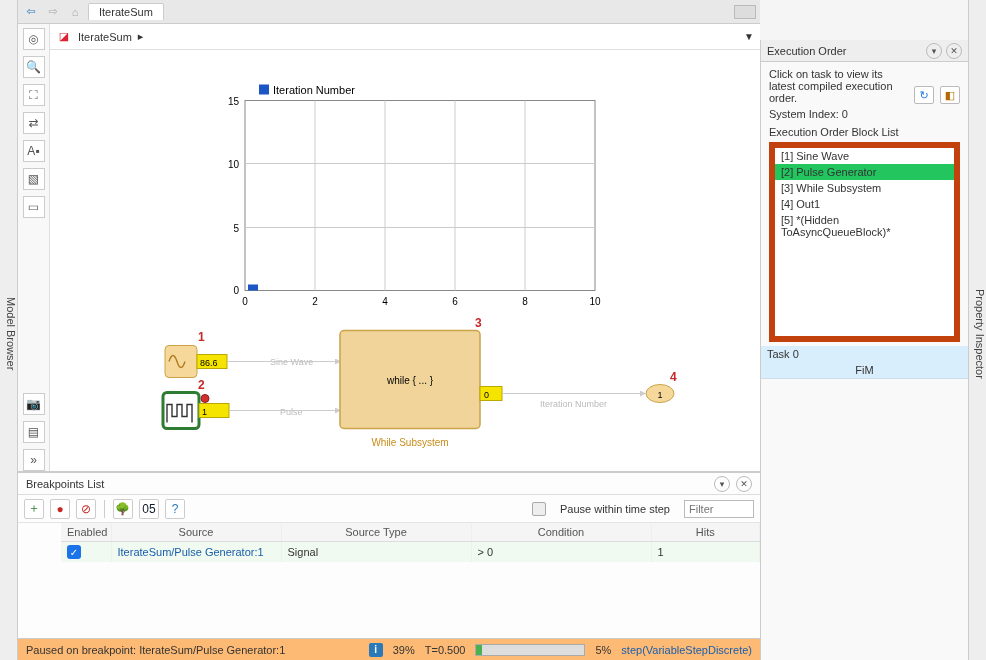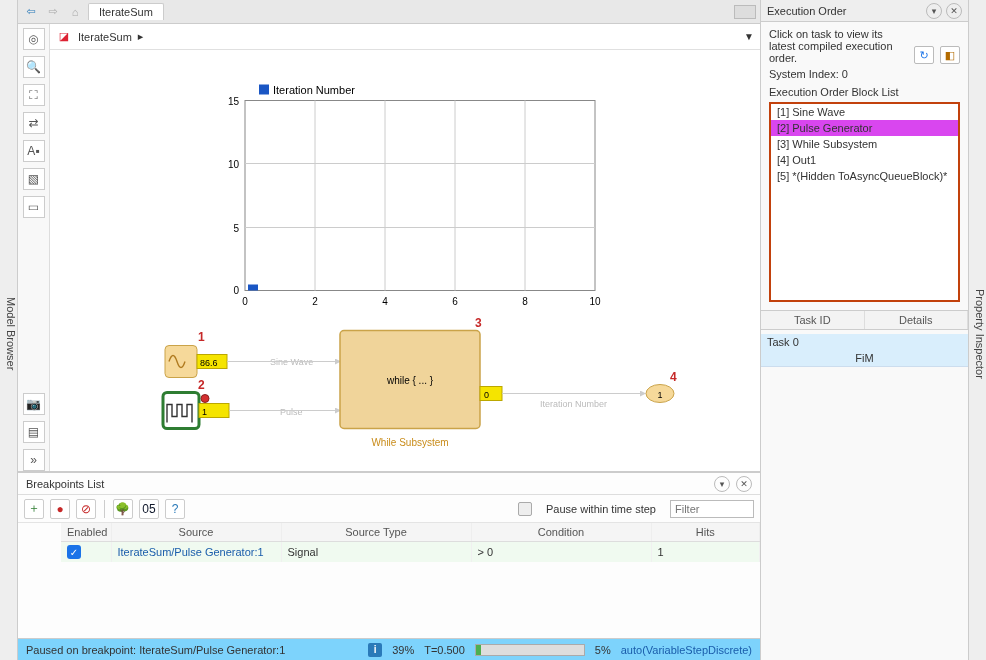--- a/index.html
+++ b/index.html
@@ -1,21 +1,21 @@
 <!DOCTYPE html>
 <html><head>
 <meta charset="utf-8">
 <style>
 * { box-sizing: border-box; margin: 0; padding: 0; }
 body { font-family: "Segoe UI", Arial, sans-serif; font-size: 11px; background: #f5f5f5; color: #333; width: 986px; height: 660px; overflow: hidden; position: relative; }
 .app { display: flex; width: 100%; height: 100%; }
 .left-rail { width: 18px; background: #eee; border-right: 1px solid #ccc; writing-mode: vertical-rl; text-align: center; padding-top: 8px; font-size: 11px; color: #444; cursor: pointer; }
 .right-rail { width: 18px; background: #eee; border-left: 1px solid #ccc; writing-mode: vertical-rl; text-align: center; padding-top: 8px; font-size: 11px; color: #444; cursor: pointer; }
 .main-col { flex: 1; display: flex; flex-direction: column; min-width: 0; }
-.right-panel { width: 208px; display: flex; flex-direction: column; border-left: 1px solid #ccc; background: #f9f9f9; }
+.right-panel { width: 208px; display: flex; flex-direction: column; border-left: 1px solid #ccc; background: #f9f9f9; margin-top: 40px; }
 
 
 .tabstrip { height: 24px; background: #e8e8e8; display: flex; align-items: center; padding: 0 4px; gap: 4px; border-bottom: 1px solid #ccc; }
 .nav-arrow { width: 18px; height: 18px; display:flex; align-items:center; justify-content:center; color:#2a7ab9; cursor:pointer; }
 .nav-arrow.dim { color:#aaa; }
 .tab { background: #fff; border: 1px solid #ccc; border-bottom: none; padding: 2px 10px; font-size: 11px; border-radius: 2px 2px 0 0; }
 .tab-overflow { margin-left:auto; width:22px; height:14px; border:1px solid #bbb; background:#ddd; cursor:pointer; }
 
 
 .model-row { flex: 1; display: flex; min-height: 0; }
@@ -33,50 +33,50 @@
 
 .bp-panel { border-top: 2px solid #ccc; background:#fdfdfd; display:flex; flex-direction:column; }
 .bp-header { height:22px; display:flex; align-items:center; padding:0 8px; font-size:11px; color:#333; border-bottom:1px solid #ddd; }
 .bp-header .panel-icons { margin-left:auto; display:flex; gap:6px; }
 .panel-btn { width:16px; height:16px; border:1px solid #bbb; border-radius:8px; display:flex; align-items:center; justify-content:center; font-size:9px; color:#555; cursor:pointer; }
 .bp-toolbar { height:28px; display:flex; align-items:center; padding:0 6px; gap:6px; border-bottom:1px solid #e4e4e4; }
 .tb-btn { width:20px; height:20px; border:1px solid #ccc; background:#fff; display:flex; align-items:center;justify-content:center; font-size:12px; cursor:pointer; border-radius:2px; }
 .tb-sep { width:1px; height:18px; background:#ccc; margin:0 2px; }
 .bp-toolbar .rightgrp { margin-left:auto; display:flex; align-items:center; gap:14px; }
 .chk { width:14px; height:14px; border:1px solid #aaa; background:#eee; border-radius:2px; display:inline-block; }
-.filter-input { width:84px; height:18px; border:1px solid #bbb; font-size:11px; padding:0 4px; color:#888; }
+.filter-input { width:70px; height:18px; border:1px solid #bbb; font-size:11px; padding:0 4px; color:#888; }
 .bp-table { width:100%; border-collapse:collapse; table-layout:fixed; }
 .bp-table th { font-weight:normal; font-size:11px; color:#555; background:#f5f5f5; border-bottom:1px solid #ddd; padding:3px 6px; border-right:1px solid #eee; }
 .bp-table td { font-size:11px; padding:3px 6px; border-right:1px solid #f0f0f0; }
 .bp-row-on { background:#f0faf0; }
 .bp-table a { color:#1a5dab; text-decoration:none; }
 .en-chk { width:14px; height:14px; background:#1a73e8; border-radius:3px; display:inline-flex; align-items:center; justify-content:center; color:#fff; font-size:10px; }
 .bp-body { height: 115px; overflow:auto;padding-left:43px; }
 
 
-.statusbar { height:22px; background:#7dd3fc; border-top:1px solid #ccc; display:flex; align-items:center; padding:0 8px; font-size:11px; gap:10px; }
+.statusbar { height:22px; background:#fdba74; border-top:1px solid #ccc; display:flex; align-items:center; padding:0 8px; font-size:11px; gap:10px; }
 .statusbar .right { margin-left:auto; display:flex; align-items:center; gap:10px; }
 .prog-wrap { width:110px; height:12px; border:1px solid #aaa; background:#ddd; position:relative; }
 .prog-fill { position:absolute; left:0; top:0; bottom:0; width:5%; background:#4caf50; }
 .link { color:#1a5dab; cursor:pointer; }
 .info-i { width:14px; height:14px; border-radius:2px; background:#2a7ab9; color:#fff; display:inline-flex; align-items:center; justify-content:center; font-weight:bold; font-size:10px; }
 
 
 .exec-header { height:22px; background:#eee; border-bottom:1px solid #ccc; display:flex; align-items:center; padding:0 6px; font-size:11px; }
 .exec-header .panel-icons { margin-left:auto; display:flex; gap:4px; }
 .exec-body { padding:6px 8px; font-size:11px; display:flex; flex-direction:column; gap:4px; }
 .exec-hint-row { display:flex; align-items:flex-end; gap:6px; }
 .exec-topbtns { display:flex; flex-direction:column; gap:2px; }
 .mini-btn { width:20px; height:18px; border:1px solid #bbb; background:#fff; display:flex; align-items:center; justify-content:center; font-size:11px; cursor:pointer; border-radius:2px; }
 .refresh { color:#1a73e8; }
 .chip { color:#b36b00; }
 .exec-list-label { margin-top:2px; }
-.exec-list { border:2px solid #c2410c; background:#fff; height: 200px; overflow:auto; font-size:11px; }
+.exec-list { border:6px solid #c2410c; background:#fff; height: 200px; overflow:auto; font-size:11px; }
 .exec-list-item { padding:2px 6px; cursor:pointer; }
-.exec-list-item.sel { background:#d946ef; }
+.exec-list-item.sel { background:#22c55e; }
 .task-hdrs { display:flex; border-top:1px solid #ccc; border-bottom:1px solid #ccc; margin: 4px -8px 0 -8px; background:#f3f3f3; }
 .task-hdrs div { flex:1; text-align:center; padding:3px 0; font-size:11px; color:#555; border-right:1px solid #ddd; }
 .task-row { display:flex; margin:0 -8px; background:#d9eefc; border-bottom:1px solid #cde;flex-direction:column; }
 .task-row div { flex:1; padding:2px 6px; font-size:11px; }
 .task-space { flex:1; }
 </style>
 </head>
 <body>
 
 <div class="app">
@@ -245,21 +245,21 @@
     <div class="statusbar">
       <span>Paused on breakpoint: IterateSum/Pulse Generator:1</span>
       <div class="right">
         <span class="info-i">i</span>
         <span>39%</span>
         <span>T=0.500</span>
         <span class="prog-wrap">
             <span class="prog-fill"></span>
           </span>
         <span>5%</span>
-        <span class="link">auto(VariableStepDiscrete)</span>
+        <span class="link">step(VariableStepDiscrete)</span>
       </div>
     </div>
   </div>
 
   <div class="right-panel">
     <div class="exec-header">
       <span>Execution Order</span>
       <div class="panel-icons">
         <span class="panel-btn">▾</span>
         <span class="panel-btn">✕</span>
@@ -277,24 +277,20 @@
       </div>
       <div>System Index: 0</div>
       <div class="exec-list-label">Execution Order Block List</div>
       <div class="exec-list" id="exec-list">
           <div class="exec-list-item">[1]  Sine Wave</div>
           <div class="exec-list-item sel">[2]  Pulse Generator</div>
           <div class="exec-list-item">[3]  While Subsystem</div>
           <div class="exec-list-item">[4]  Out1</div>
           <div class="exec-list-item">[5]  *(Hidden ToAsyncQueueBlock)*</div>
         </div>
-      <div class="task-hdrs">
-        <div>Task ID</div>
-        <div>Details</div>
-      </div>
       <div class="task-row">
         <div>Task 0</div>
         <div style="text-align:center;">FiM</div>
       </div>
       <div class="task-space"></div>
     </div>
   </div>
 
   <div class="right-rail">Property Inspector</div>
 </div>

